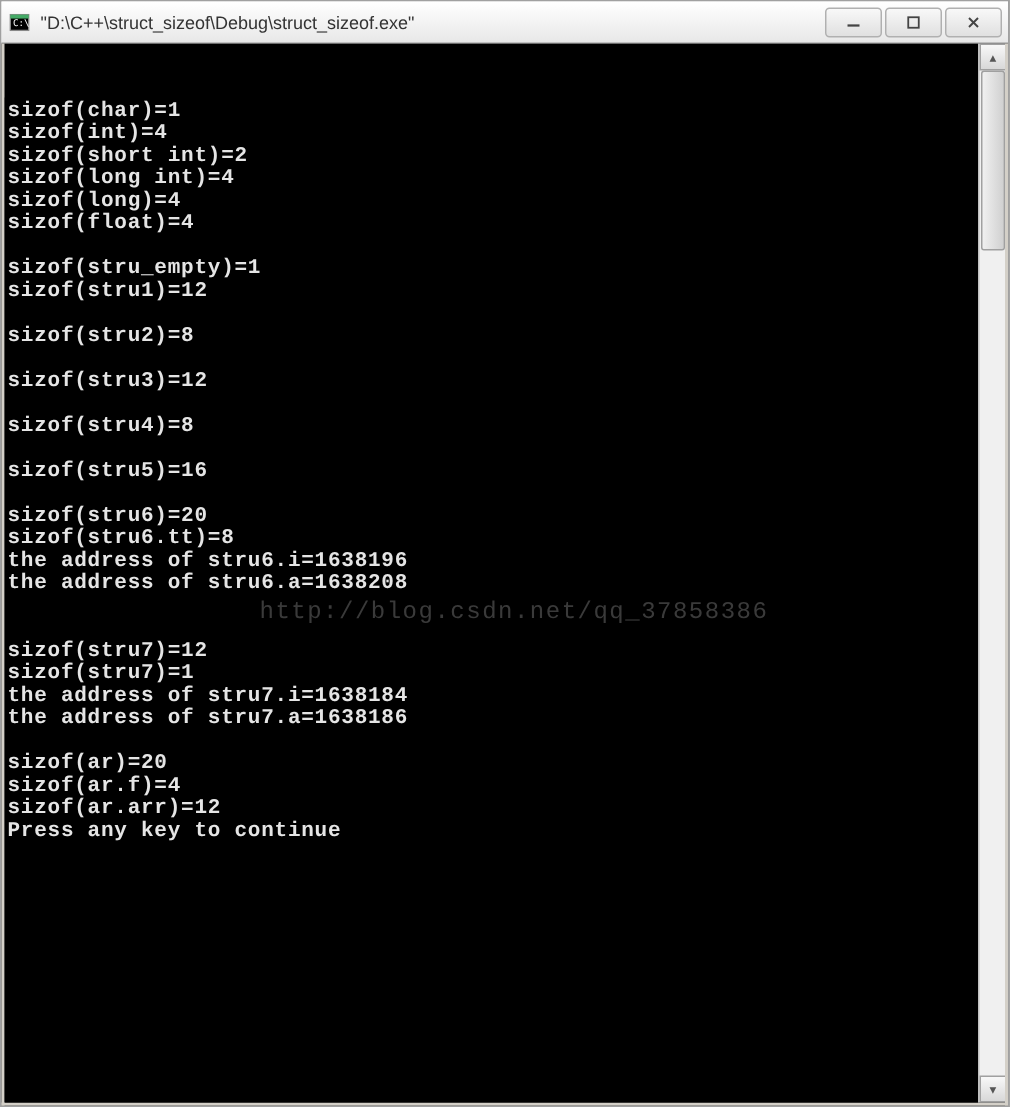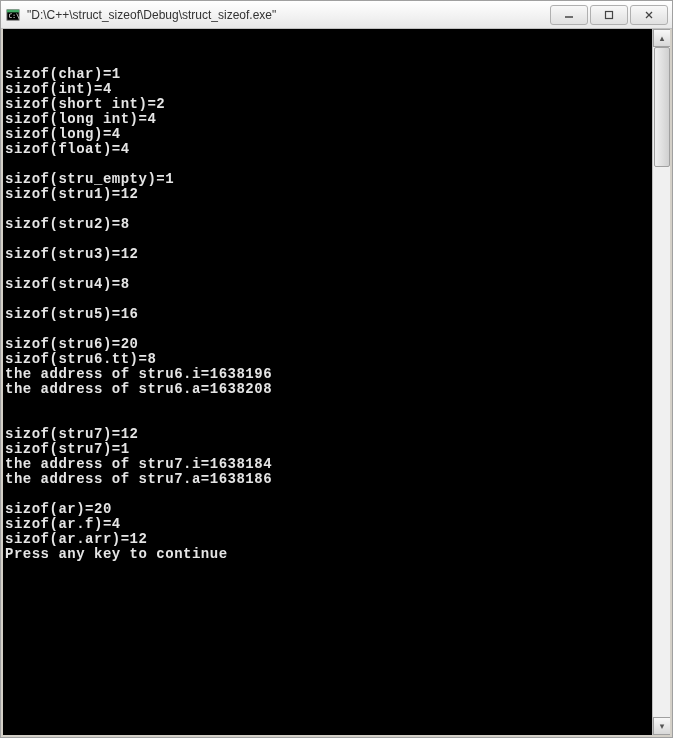--- a/index.html
+++ b/index.html
@@ -203,19 +203,20 @@
 
 sizof(stru7)=12
 sizof(stru7)=1
 the address of stru7.i=1638184
 the address of stru7.a=1638186
 
 sizof(ar)=20
 sizof(ar.f)=4
 sizof(ar.arr)=12
 Press any key to continue</div>
+    <div class="watermark">http://blog.csdn.net/qq_37858386</div>
     <div class="scrollbar">
       <div class="scroll-up">▴</div>
       <div class="scroll-thumb"></div>
       <div class="scroll-down">▾</div>
     </div>
   </div>
 </div>
 
 </body></html>

